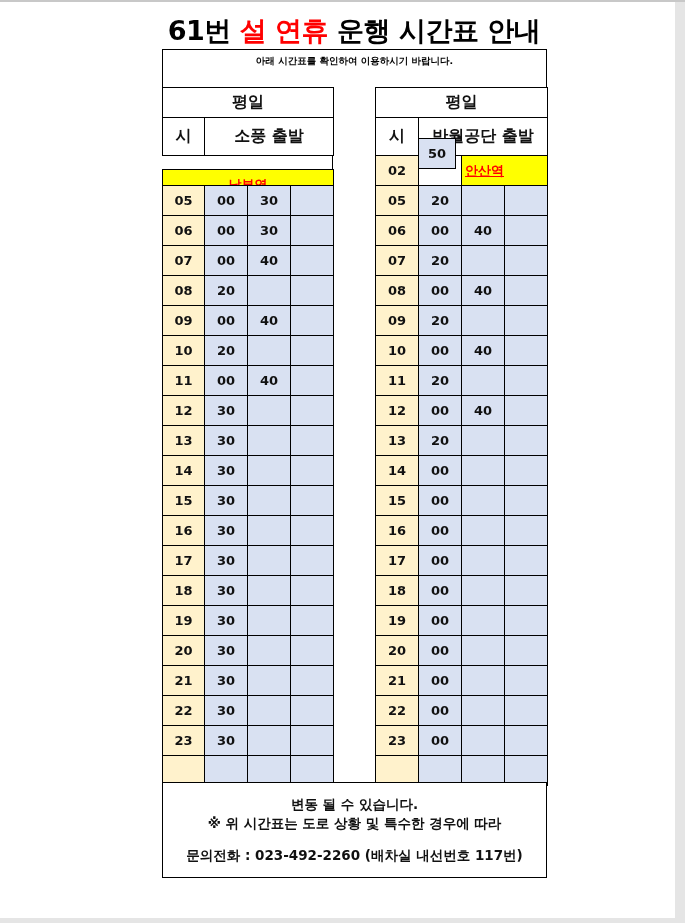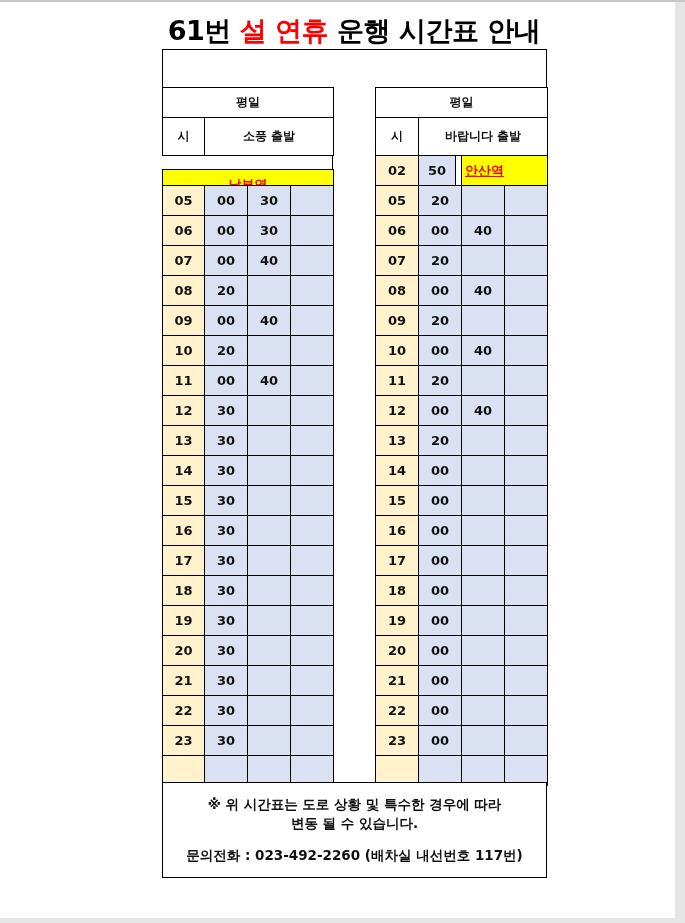--- a/index.html
+++ b/index.html
@@ -23,21 +23,21 @@
     .notice {
       left: 162px; top: 49px; width: 385px; height: 39px;
       text-align: center; font-size: 9.5px; font-weight: bold; line-height: 14px; padding-top: 4px;
     }
     .notice .red { color: #ff0000; text-decoration: underline; }
     .cell {
       position: absolute; box-sizing: border-box; border: 1px solid #000;
       display: flex; align-items: center; justify-content: center;
       font-size: 13px; font-weight: bold; color: #111;
     }
-    .hdr { background: #fff; font-size: 12px; }
+    .hdr { background: #fff; font-size: 16px; }
     .hour { background: #fff2cc; }
     .min { background: #d9e1f2; }
     .yellow { background: #ffff00; color: #ff0000; font-size: 13px; }
     .yellow.left-align { justify-content: flex-start; padding-left: 3px; text-decoration: underline; }
     .gap { position: absolute; left: 332px; top: 87px; width: 44px; height: 696px;
       border-left: 1px solid #000; border-right: 1px solid #000; box-sizing: border-box; background: #fff; }
     .footer {
       left: 162px; top: 782px; width: 385px; height: 96px;
       text-align: center; font-weight: bold; color: #111;
     }
@@ -47,34 +47,35 @@
 </head>
 <body>
 
 <div class="topline"></div>
 <div class="page">
 </div>
 
 <div class="title"><span>61번 </span><span class="red">설 연휴</span><span> 운행 시간표 안내</span></div>
 
 <div class="box notice">
+  <div>아래 시간표를 확인하여 이용하시기 바랍니다.</div>
 </div>
 
 <div class="gap"></div>
 
 <div id="grid">
     <div class="cell hdr" style="left: 162px; top: 87px; width: 172px; height: 31px;">평일</div>
     <div class="cell hdr" style="left: 162px; top: 117px; width: 43px; height: 39px;">시</div>
     <div class="cell hdr" style="left: 204px; top: 117px; width: 130px; height: 39px;">소풍 출발</div>
     <div class="cell hdr" style="left: 375px; top: 87px; width: 173px; height: 31px;">평일</div>
     <div class="cell hdr" style="left: 375px; top: 117px; width: 44px; height: 39px;">시</div>
-    <div class="cell hdr" style="left: 418px; top: 117px; width: 130px; height: 39px;">바랍니다 출발</div>
+    <div class="cell hdr" style="left: 418px; top: 117px; width: 130px; height: 39px;">반월공단 출발</div>
     <div class="cell yellow" style="left: 162px; top: 169px; width: 172px; height: 31px;">남부역</div>
     <div class="cell hour" style="left: 375px; top: 155px; width: 44px; height: 31px;">02</div>
-    <div class="cell min" style="left: 418px; top: 155px; width: 38px; height: 31px;">50</div>
+    <div class="cell min" style="left: 418px; top: 138px; width: 38px; height: 31px;">50</div>
     <div class="cell yellow left-align" style="left: 461px; top: 155px; width: 87px; height: 31px;">안산역</div>
     <div class="cell hour" style="left: 162px; top: 185px; width: 43px; height: 31px;">05</div>
     <div class="cell min" style="left: 204px; top: 185px; width: 44px; height: 31px;">00</div>
     <div class="cell min" style="left: 247px; top: 185px; width: 44px; height: 31px;">30</div>
     <div class="cell min" style="left: 290px; top: 185px; width: 44px; height: 31px;"></div>
     <div class="cell hour" style="left: 162px; top: 215px; width: 43px; height: 31px;">06</div>
     <div class="cell min" style="left: 204px; top: 215px; width: 44px; height: 31px;">00</div>
     <div class="cell min" style="left: 247px; top: 215px; width: 44px; height: 31px;">30</div>
     <div class="cell min" style="left: 290px; top: 215px; width: 44px; height: 31px;"></div>
     <div class="cell hour" style="left: 162px; top: 245px; width: 43px; height: 31px;">07</div>
@@ -226,17 +227,17 @@
     <div class="cell min" style="left: 461px; top: 725px; width: 44px; height: 31px;"></div>
     <div class="cell min" style="left: 504px; top: 725px; width: 44px; height: 31px;"></div>
     <div class="cell hour" style="left: 375px; top: 755px; width: 44px; height: 31px;"></div>
     <div class="cell min" style="left: 418px; top: 755px; width: 44px; height: 31px;"></div>
     <div class="cell min" style="left: 461px; top: 755px; width: 44px; height: 31px;"></div>
     <div class="cell min" style="left: 504px; top: 755px; width: 44px; height: 31px;"></div>
   </div>
 
 <div class="box footer">
   <div class="l1">
+    <div>변동 될 수 있습니다.</div>
     <div>※ 위 시간표는 도로 상황 및 특수한 경우에 따라</div>
-    <div>변동 될 수 있습니다.</div>
   </div>
   <div class="l2">문의전화 : 023-492-2260 (배차실 내선번호 117번)</div>
 </div>
 
 </body></html>

